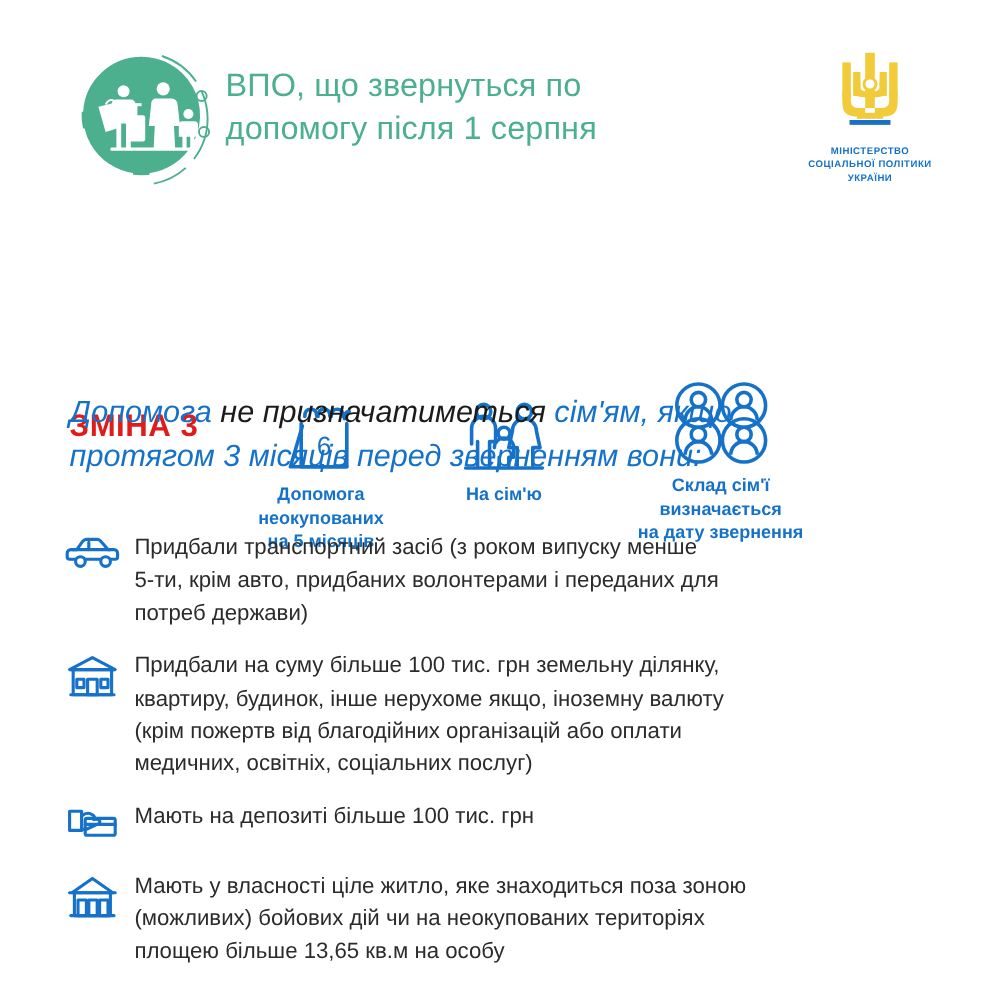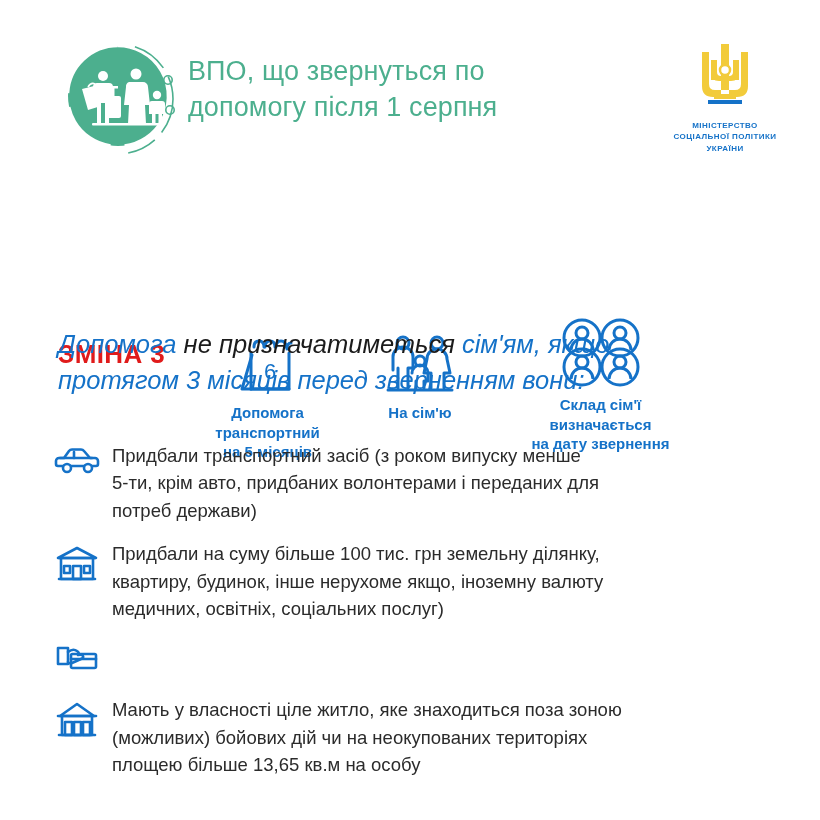--- a/index.html
+++ b/index.html
@@ -230,21 +230,21 @@
             <path d="M22 10 q0 -6 5 -6 q5 0 5 6"></path>
             <path d="M33 10 q0 -6 5 -6 q5 0 5 6"></path>
             <path d="M44 10 q0 -6 5 -6 q5 0 5 6"></path>
             <path d="M55 12 q0 -6 4 -6"></path>
           </g>
           <text x="38" y="42" text-anchor="middle" font-family="'Liberation Sans',sans-serif" font-size="22" fill="#1572c8">6</text>
         </svg>
       </div>
       <div class="fcap">
         <span>Допомога</span>
-        <span>транспортний</span>
+        <span>неокупованих</span>
         <span>на 5 місяців</span>
       </div>
     </div>
 
     <div class="feature feature-family">
       <div class="ficon">
         <svg width="80" height="62" viewBox="0 0 80 62">
           <g fill="none" stroke="#1572c8" stroke-width="3" stroke-linecap="round" stroke-linejoin="round">
             <circle cx="23" cy="10" r="6"></circle>
             <path d="M13 24 a10 10 0 0 1 20 0 v11 h-5 v20 M18 35 v20 M13 24 v13"></path>
@@ -324,34 +324,38 @@
             <path d="M5 35 h36"></path>
             <rect x="19" y="22" width="8" height="13"></rect>
             <rect x="10" y="22" width="6" height="7"></rect>
             <rect x="30" y="22" width="6" height="7"></rect>
           </g>
         </svg>
       </div>
       <div class="item-text">
         <span class="ln">Придбали на суму більше 100 тис. грн земельну ділянку,</span>
         <span class="ln">квартиру, будинок, інше нерухоме якщо, іноземну валюту</span>
+        <span class="ln">(крім пожертв від благодійних організацій або оплати</span>
         <span class="ln">медичних, освітніх, соціальних послуг)</span>
       </div>
     </div>
 
     <div class="item item-deposit">
       <div class="item-icon">
         <svg width="46" height="32" viewBox="0 0 46 32">
           <g fill="none" stroke="#1572c8" stroke-width="2.6" stroke-linecap="round" stroke-linejoin="round">
             <rect x="17" y="12" width="25" height="14" rx="1.5"></rect>
             <path d="M17 17 h25"></path>
             <path d="M4 6 h10 v16 h-10 z"></path>
             <path d="M14 10 q5 -4 9 -1 q3 2 1 4 q4 -1 5 1 q1 2 -2 3 l-9 4 q-3 1 -4 -1"></path>
           </g>
         </svg>
+      </div>
+      <div class="item-text">
+        <span class="ln">Мають на депозиті більше 100 тис. грн</span>
       </div>
     </div>
 
     <div class="item">
       <div class="item-icon">
         <svg width="46" height="40" viewBox="0 0 46 40">
           <g fill="none" stroke="#1572c8" stroke-width="2.6" stroke-linecap="round" stroke-linejoin="round">
             <path d="M6 16 L23 4 L40 16 z"></path>
             <path d="M4 16 h38"></path>
             <path d="M8 16 v19 h30 v-19"></path>

